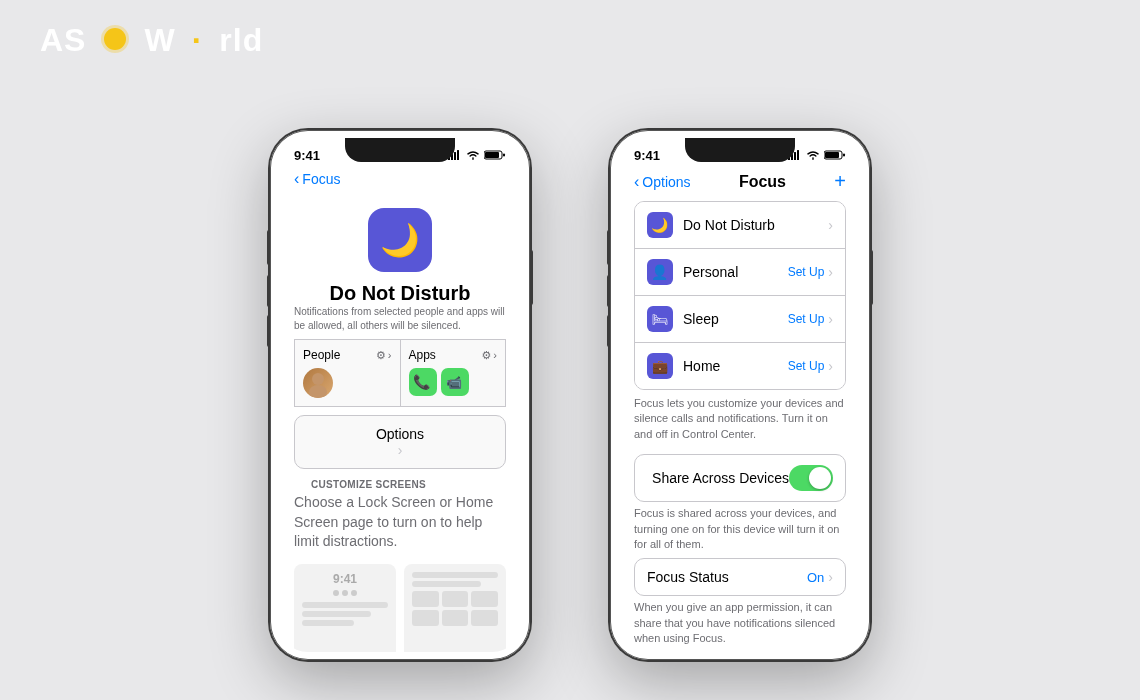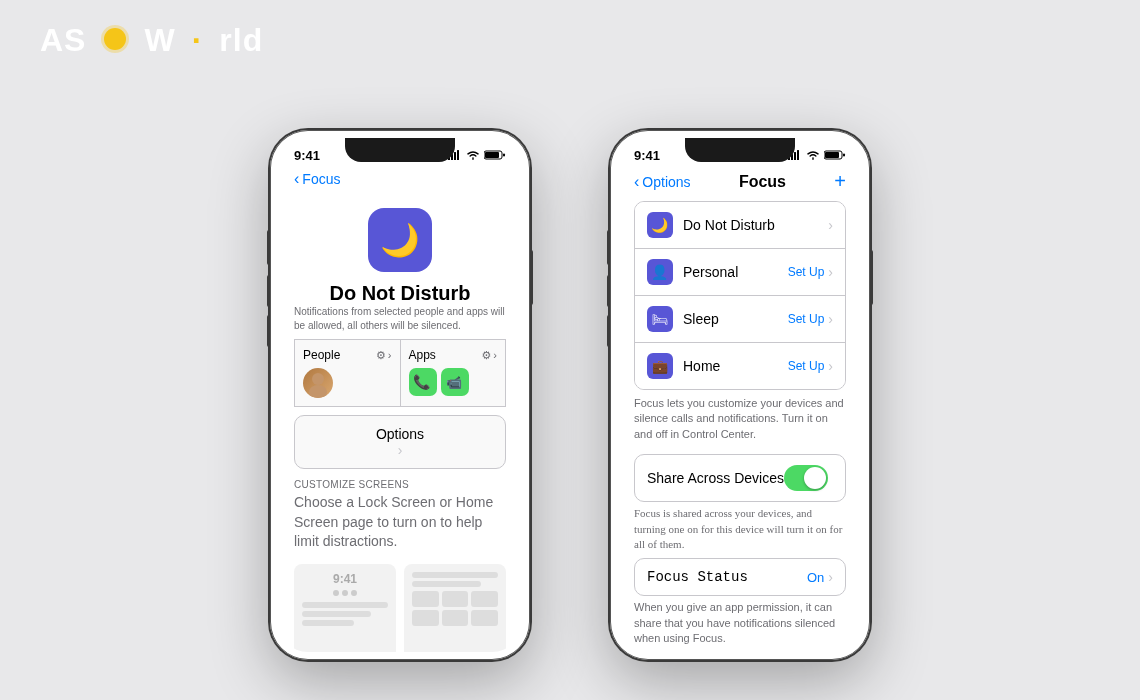--- a/index.html
+++ b/index.html
@@ -284,25 +284,26 @@
       font-size: 14px;
       color: #000;
     }
     .chevron-right {
       color: #c7c7cc;
       font-size: 14px;
     }
 
     .customize-header {
       font-size: 10px;
-      font-weight: 400;
+      font-weight: 700;
       color: #6d6d72;
       text-transform: uppercase;
       letter-spacing: 0.3px;
       padding: 10px 16px 3px;
+      margin-left: 17px;
     }
     .customize-desc {
       font-size: 14px;
       color: #6d6d72;
       padding: 0 16px 6px;
       line-height: 1.4;
     }
 
     .screen-preview {
       display: flex;
@@ -435,21 +436,21 @@
     .focus-info-text {
       font-size: 11px;
       color: #6d6d72;
       padding: 6px 16px;
       line-height: 1.4;
     }
 
     .toggle-row {
       display: flex;
       align-items: center;
-      justify-content: flex-start;
+      justify-content: flex-end;
       margin: 6px 16px 0;
       background: white;
       border: 0.5px solid #c8c7cc;
       border-radius: 10px;
       padding: 10px 12px;
     }
     .toggle-label {
       font-size: 14px;
       color: #000;
     }
@@ -471,37 +472,35 @@
       background: white;
       border-radius: 50%;
       box-shadow: 0 1px 3px rgba(0,0,0,0.3);
     }
 
     .toggle-desc {
       font-size: 11px;
       color: #6d6d72;
       padding: 4px 16px 6px;
       line-height: 1.4;
-      font-family: Liberation Serif, serif;
     }
 
     .focus-status-row {
       display: flex;
       align-items: center;
       justify-content: space-between;
       margin: 0 16px;
       background: white;
       border: 0.5px solid #c8c7cc;
       border-radius: 10px;
       padding: 10px 12px;
     }
     .focus-status-label {
       font-size: 14px;
       color: #000;
-      font-family: Liberation Mono, monospace;
     }
     .focus-status-value {
       display: flex;
       align-items: center;
       gap: 4px;
       color: #007AFF;
       font-size: 13px;
     }
 
     .focus-status-desc {

